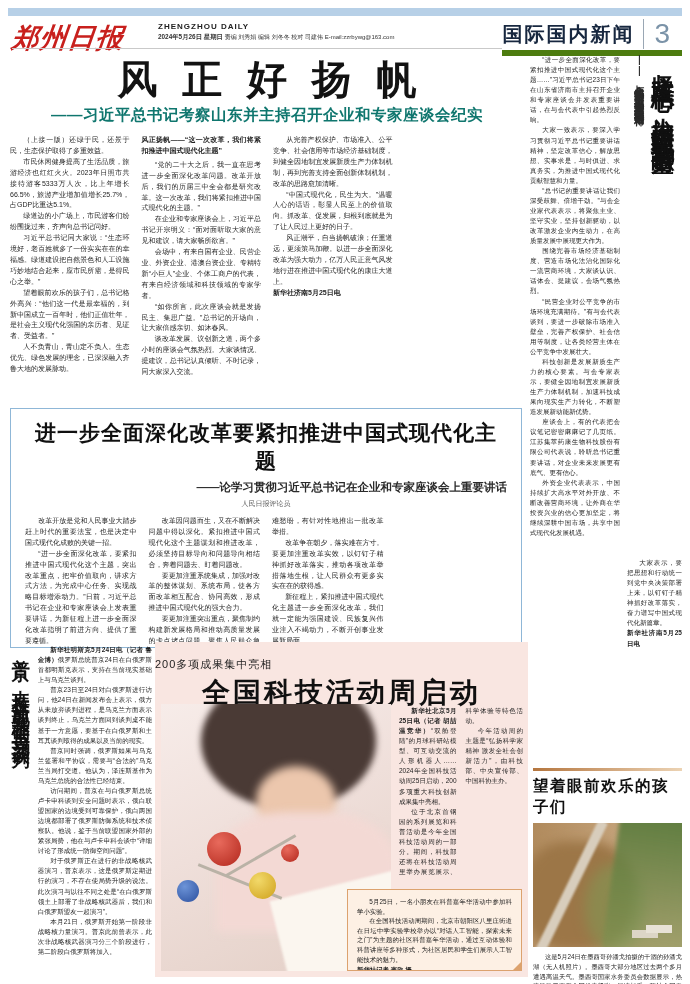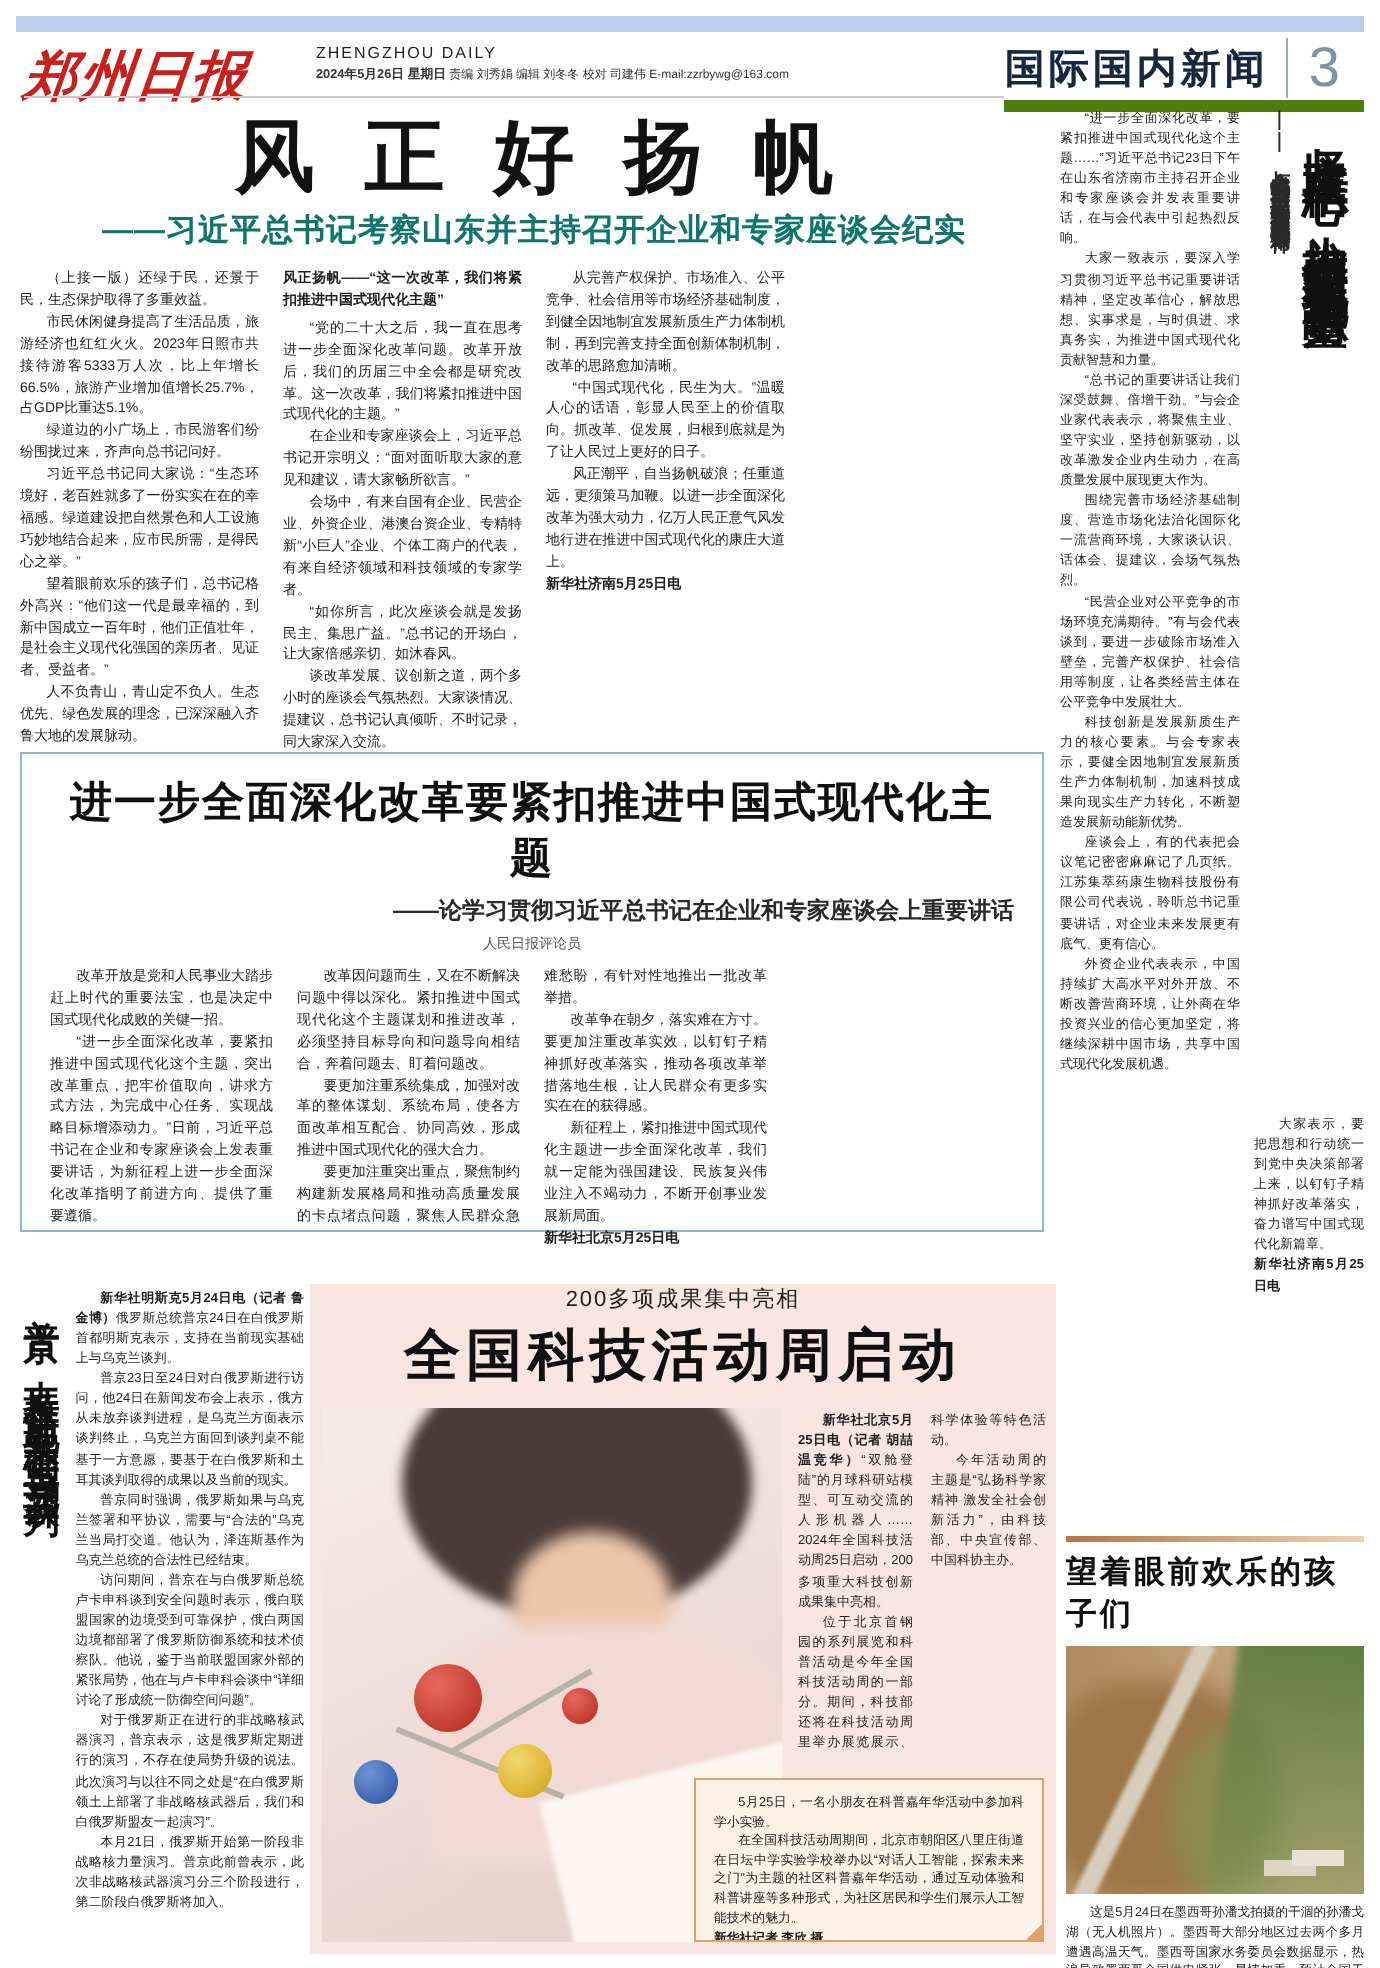--- a/index.html
+++ b/index.html
@@ -4,21 +4,21 @@
 <style>
   html,body{margin:0;padding:0;width:690px;height:984px;overflow:hidden;background:#ffffff;}
   body{font-family:"Liberation Sans",sans-serif;color:#1b1b1b;position:relative;}
   .abs{position:absolute;}
   p{margin:0;}
 
   
   .topbar{left:8px;top:8px;width:674px;height:8px;background:#b7d0e7;}
   .logo{left:12px;top:20px;font-size:27px;font-weight:bold;font-style:italic;color:#c8201d;letter-spacing:1px;transform:skewX(-6deg);}
   .mast-info{left:158px;top:22px;width:360px;}
-  .mast-en{font-size:8px;font-weight:normal;letter-spacing:1px;color:#222;}
+  .mast-en{font-size:8px;font-weight:bold;letter-spacing:1px;color:#222;}
   .mast-line{font-size:6px;color:#333;margin-top:2px;white-space:nowrap;}
   .mast-line b{font-size:6.4px;}
   .mast-rule{left:12px;top:48px;width:512px;height:1px;background:#c9c9c9;}
   .section-block{right:8px;top:18px;width:180px;height:32px;border-bottom:6px solid #4d7c0f;display:flex;align-items:center;justify-content:flex-end;background:#fff;}
   .section-title{font-size:20px;font-weight:600;color:#17273f;letter-spacing:2px;padding-right:9px;}
   .section-div{width:1px;height:30px;background:#9aa7b4;}
   .page-no{font-size:28px;color:#7b93a8;padding:0 12px 0 10px;font-weight:400;}
 
   
   .newsbody p{font-size:7px;line-height:1.56;text-align:justify;text-indent:1.9em;color:#1e1e1e;}
@@ -26,21 +26,21 @@
   .dateline-end{font-weight:bold;text-align:right;text-indent:0 !important;}
 
   
   .lead{left:10px;top:56px;width:514px;}
   .lead h1{margin:0;text-align:center;font-size:40px;font-weight:bold;color:#121212;letter-spacing:0.62em;text-indent:0.62em;line-height:1.15;}
   .lead .sub{text-align:center;font-size:15.5px;font-weight:bold;color:#0f766e;margin-top:3px;letter-spacing:0.5px;}
   .lead-cols{margin-top:9px;height:256px;overflow:hidden;column-count:4;column-gap:12px;column-fill:auto;}
   .crosshead{font-weight:bold;font-size:7.6px;line-height:1.5;text-indent:0 !important;margin:3px 0 3px 0;text-align:left;}
 
   
-  .editorial{left:10px;top:376px;width:512px;height:240px;border:1px solid #8fb7d7;box-sizing:border-box;padding:10px 14px 16px 14px;background:#fff;}
+  .editorial{left:10px;top:408px;width:512px;height:240px;border:1px solid #8fb7d7;box-sizing:border-box;padding:10px 14px 16px 14px;background:#fff;}
   .ed-title{text-align:center;font-size:21px;font-weight:bold;color:#101010;letter-spacing:1px;}
   .ed-sub{text-align:right;font-size:11.5px;font-weight:bold;color:#2a2a2a;margin-top:5px;}
   .ed-byline{text-align:center;font-size:7px;color:#555;margin-top:4px;}
   .ed-cols{margin-top:7px;height:148px;overflow:hidden;column-count:4;column-gap:12px;column-fill:auto;}
 
   
   .sidebar{left:530px;top:55px;width:152px;height:703px;display:flex;gap:7px;}
   .sb-body{width:90px;height:100%;overflow:hidden;}
   .sb-right{width:55px;display:flex;flex-direction:column;align-items:center;}
   .vtitle{height:494px;writing-mode:vertical-rl;display:block;}
@@ -48,21 +48,21 @@
   .vt-sub{font-size:10px;font-weight:bold;color:#2a2a2a;letter-spacing:1px;line-height:1.2;}
   .sb-body2{flex:1;width:100%;overflow:hidden;margin-top:9px;}
 
   
   .putin{left:10px;top:645px;width:142px;height:332px;display:flex;gap:8px;}
   .p-vtitle{writing-mode:vertical-rl;font-size:18px;font-weight:bold;color:#101010;letter-spacing:4px;height:100%;line-height:1.1;}
   .p-body{flex:1;height:100%;overflow:hidden;}
 
   
   .sci{left:155px;top:642px;width:373px;height:335px;background:#f9e6e1;overflow:hidden;}
-  .sci-kicker{text-align:center;font-size:11px;color:#1d1d1d;margin-top:0;letter-spacing:1px;}
+  .sci-kicker{text-align:left;font-size:11px;color:#1d1d1d;margin-top:15px;letter-spacing:1px;}
   .sci-title{text-align:center;font-size:28px;font-weight:bold;color:#101010;letter-spacing:3px;margin-top:2px;}
   .sci-photo{left:6px;top:62px;width:230px;height:267px;background:linear-gradient(155deg,#f7ece9 0%,#efdfda 45%,#e3cfc6 100%);overflow:hidden;}
   .hair{left:40px;top:-30px;width:175px;height:135px;background:#4a3a35;border-radius:50%;filter:blur(3px);}
   .face{left:95px;top:62px;width:80px;height:70px;background:#ecc7ad;border-radius:50%;filter:blur(4px);}
   .blouse{left:55px;top:108px;width:180px;height:120px;background:#f3d9d4;border-radius:40% 40% 0 0;filter:blur(4px);}
   .paper{left:120px;top:180px;width:130px;height:110px;background:#fbf6ef;transform:rotate(-14deg);filter:blur(1px);}
   .stickA{left:34px;top:176px;width:90px;height:3px;background:#b9b2a6;transform:rotate(22deg);}
   .stickB{left:60px;top:150px;width:80px;height:3px;background:#b9b2a6;transform:rotate(-30deg);}
   .ballR{left:46px;top:128px;width:34px;height:34px;border-radius:50%;background:radial-gradient(circle at 35% 30%,#e86a5c,#b2271c);}
   .ballY{left:88px;top:168px;width:27px;height:27px;border-radius:50%;background:radial-gradient(circle at 35% 30%,#f2d96a,#cfa11c);}

